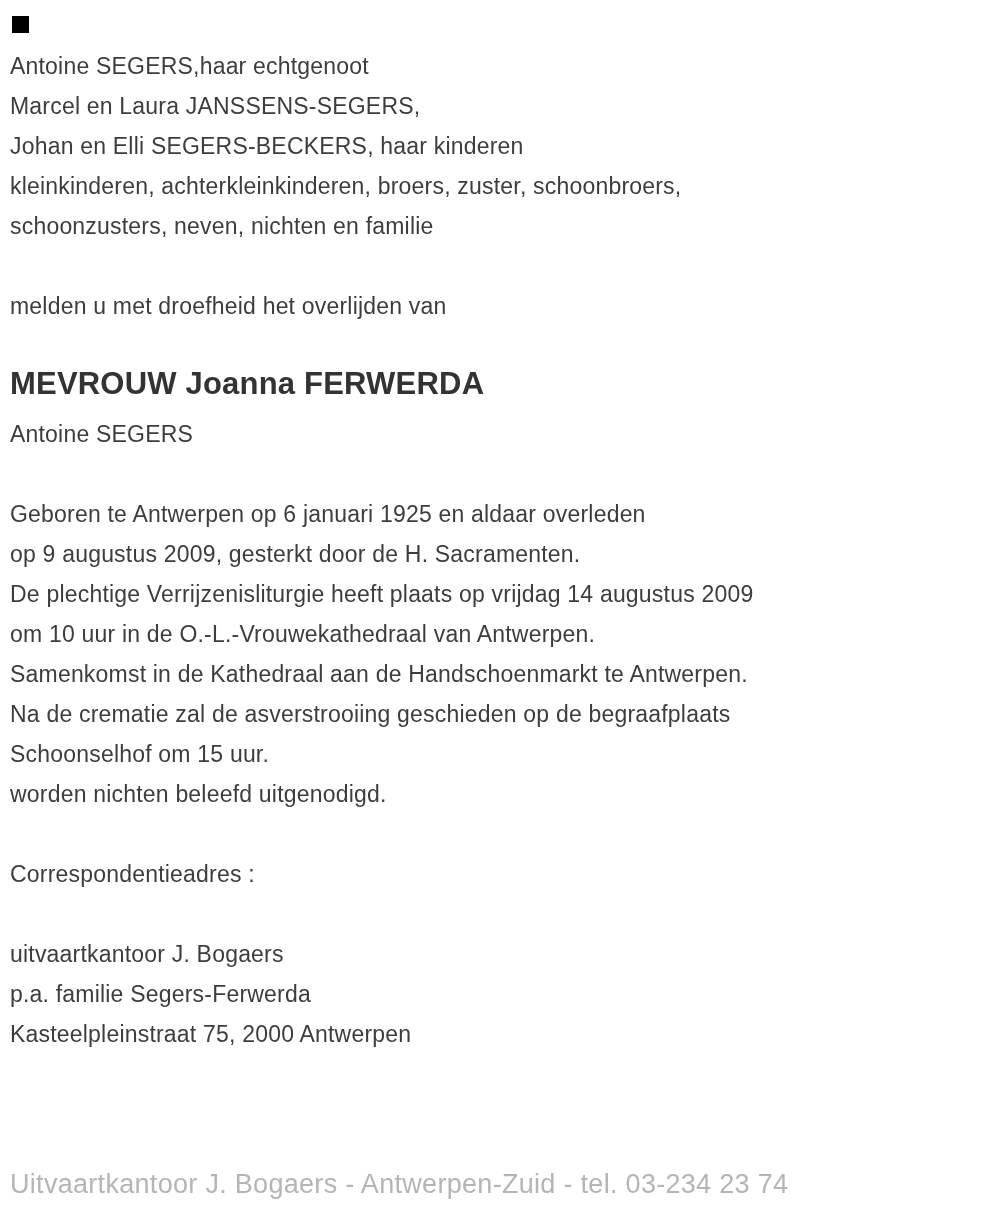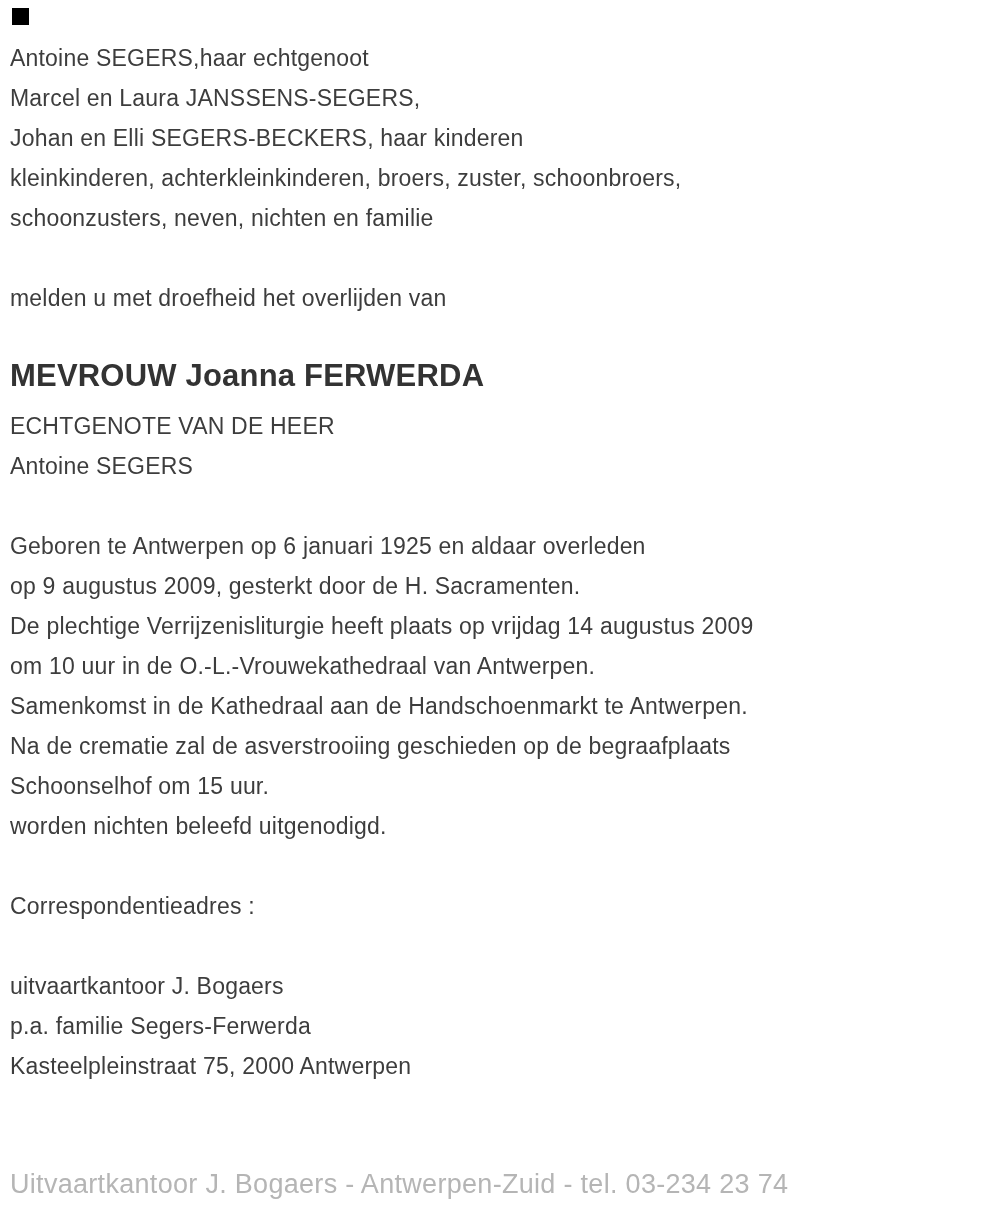--- a/index.html
+++ b/index.html
@@ -6,21 +6,21 @@
     margin: 0;
     padding: 0;
     background: #ffffff;
   }
   .page {
     position: relative;
     width: 824px;
     height: 1220px;
     background: #ffffff;
     box-sizing: border-box;
-    padding: 7px 12px 0 10px;
+    padding: 15px 12px 0 10px;
     font-family: "Liberation Sans", "DejaVu Sans", sans-serif;
     color: #3d3d3d;
     overflow: hidden;
   }
   .marker {
     width: 17px;
     height: 17px;
     background: #000000;
     margin: 1px 0 13px 2px;
   }
@@ -68,21 +68,20 @@
       <div class="line">Johan en Elli SEGERS-BECKERS, haar kinderen</div>
       <div class="line">kleinkinderen, achterkleinkinderen, broers, zuster, schoonbroers,</div>
       <div class="line">schoonzusters, neven, nichten en familie</div>
     </div>
 
   <div class="line gap-before">melden u met droefheid het overlijden van</div>
 
   <h1 class="deceased-name">MEVROUW Joanna FERWERDA</h1>
 
   <div class="block">
-      <div class="line">ECHTGENOTE VAN DE HEER</div>
       <div class="line">Antoine SEGERS</div>
     </div>
 
   <div class="block gap-before">
       <div class="line">Geboren te Antwerpen op 6 januari 1925 en aldaar overleden</div>
       <div class="line">op 9 augustus 2009, gesterkt door de H. Sacramenten.</div>
       <div class="line">De plechtige Verrijzenisliturgie heeft plaats op vrijdag 14 augustus 2009</div>
       <div class="line">om 10 uur in de O.-L.-Vrouwekathedraal van Antwerpen.</div>
       <div class="line">Samenkomst in de Kathedraal aan de Handschoenmarkt te Antwerpen.</div>
       <div class="line">Na de crematie zal de asverstrooiing geschieden op de begraafplaats</div>

